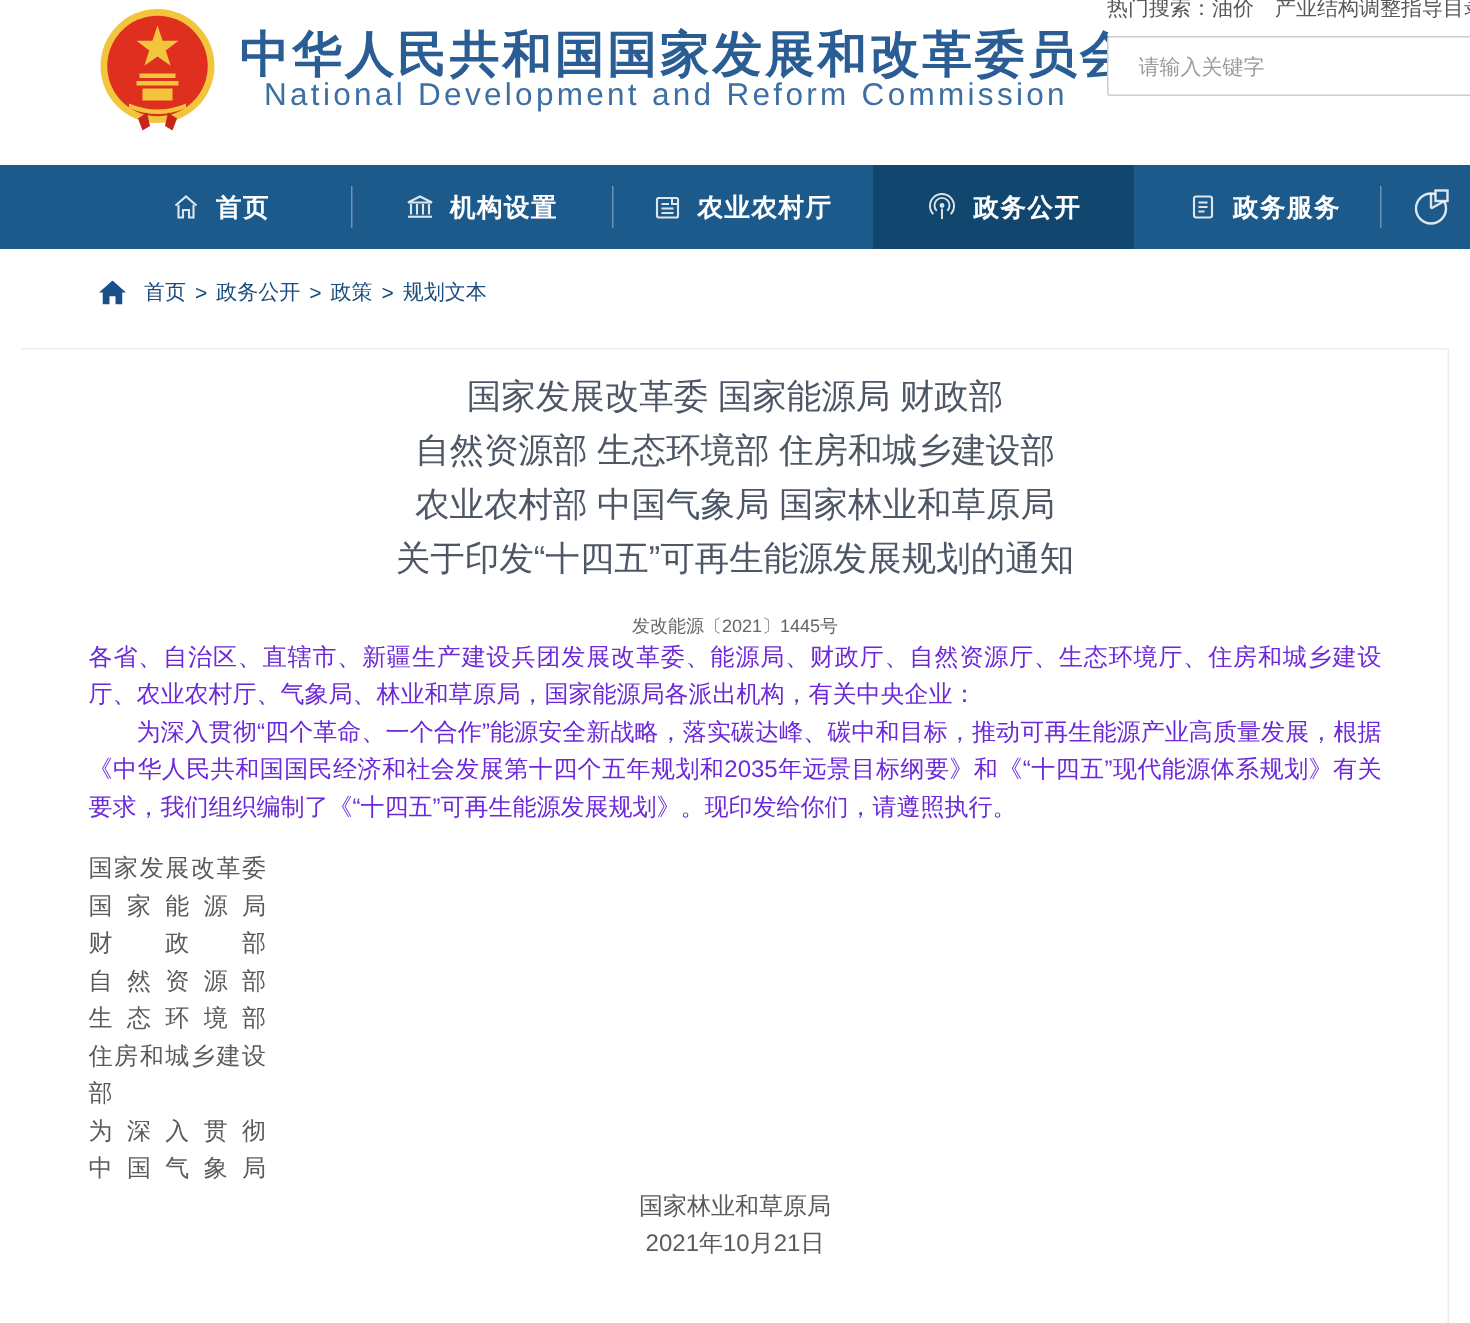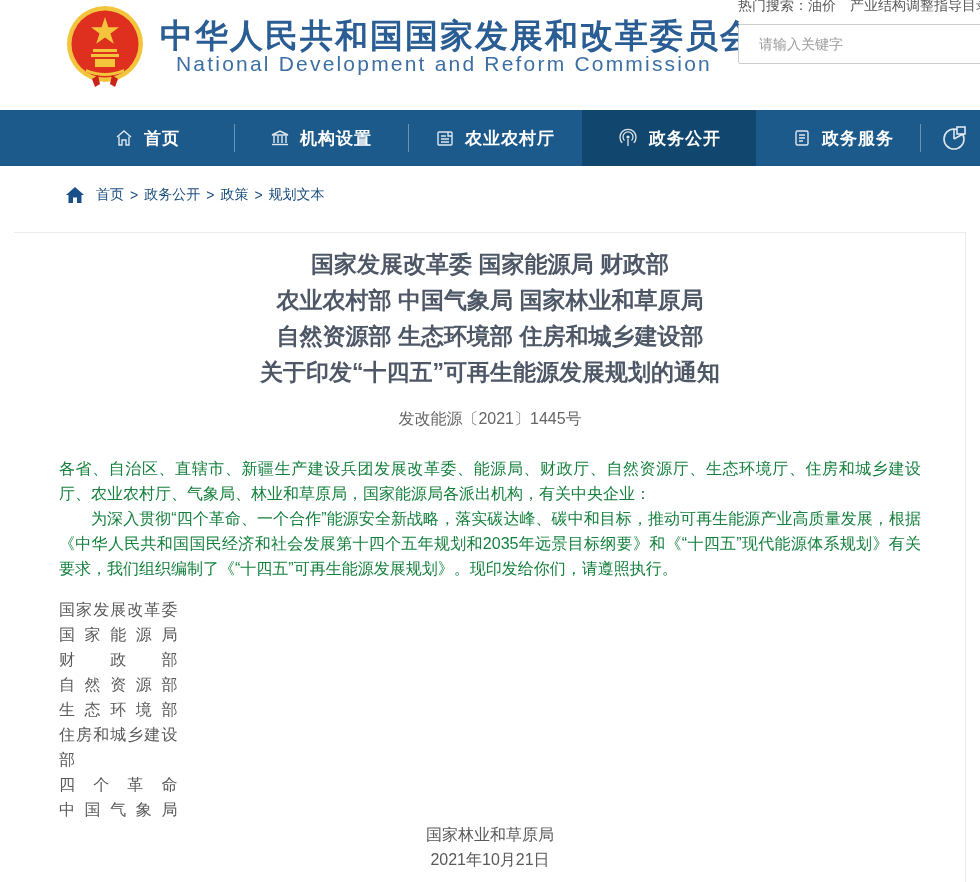--- a/index.html
+++ b/index.html
@@ -66,27 +66,27 @@
   .breadcrumb .sep{margin:0 6px;}
   .breadcrumb .last{font-weight:normal;}
   
   .doc-card{
     position:absolute;left:14px;top:232px;width:952px;height:660px;
     border-top:1px solid #ececec;border-right:1px solid #ececec;
     box-sizing:border-box;background:#fff;
     padding:13px 44px 0 45px;
   }
   .doc-title{
-    text-align:center;font-size:23px;font-weight:bold;color:#4d5766;line-height:36px;
+    text-align:center;font-size:23px;font-weight:normal;color:#4d5766;line-height:36px;
   }
   .doc-number{
-    text-align:center;font-size:16px;color:#666666;margin-top:19px;
+    text-align:center;font-size:12px;color:#666666;margin-top:19px;
   }
   .doc-body{
-    margin-top:26px;font-size:16px;color:#15803d;line-height:25px;text-align:justify;
+    font-size:16px;color:#6d28d9;line-height:25px;text-align:justify;
   }
   .doc-body p{margin:0;}
   .doc-body p.indent{text-indent:2em;}
   
   .sig-block{
     margin-top:16px;display:flex;flex-direction:column;
     font-size:16px;color:#5a5a5a;line-height:25px;
   }
   .sig-j{width:7.4em;text-align:justify;text-align-last:justify;}
   .sig-p{text-align:center;}
@@ -196,34 +196,34 @@
   <a href="#">政务公开</a>
   <span class="sep">&gt;</span>
   <a href="#">政策</a>
   <span class="sep">&gt;</span>
   <span class="last">规划文本</span>
 </div>
 
 <div class="doc-card">
   <div class="doc-title">
     <div>国家发展改革委 国家能源局 财政部</div>
+    <div>自然资源部 生态环境部 住房和城乡建设部</div>
     <div>农业农村部 中国气象局 国家林业和草原局</div>
-    <div>自然资源部 生态环境部 住房和城乡建设部</div>
     <div>关于印发“十四五”可再生能源发展规划的通知</div>
   </div>
   <div class="doc-number">发改能源〔2021〕1445号</div>
   <div class="doc-body">
     <p>各省、自治区、直辖市、新疆生产建设兵团发展改革委、能源局、财政厅、自然资源厅、生态环境厅、住房和城乡建设厅、农业农村厅、气象局、林业和草原局，国家能源局各派出机构，有关中央企业：</p>
     <p class="indent">为深入贯彻“四个革命、一个合作”能源安全新战略，落实碳达峰、碳中和目标，推动可再生能源产业高质量发展，根据《中华人民共和国国民经济和社会发展第十四个五年规划和2035年远景目标纲要》和《“十四五”现代能源体系规划》有关要求，我们组织编制了《“十四五”可再生能源发展规划》。现印发给你们，请遵照执行。</p>
   </div>
   <div class="sig-block">
     <div class="sig-j">国家发展改革委</div>
     <div class="sig-j">国家能源局</div>
     <div class="sig-j">财政部</div>
     <div class="sig-j">自然资源部</div>
     <div class="sig-j">生态环境部</div>
     <div class="sig-j">住房和城乡建设部</div>
-    <div class="sig-j">四个革命</div>
+    <div class="sig-j">为深入贯彻</div>
     <div class="sig-j">中国气象局</div>
     <div class="sig-p">国家林业和草原局</div>
     <div class="sig-p">2021年10月21日</div>
   </div>
 </div>
 
 </body></html>

